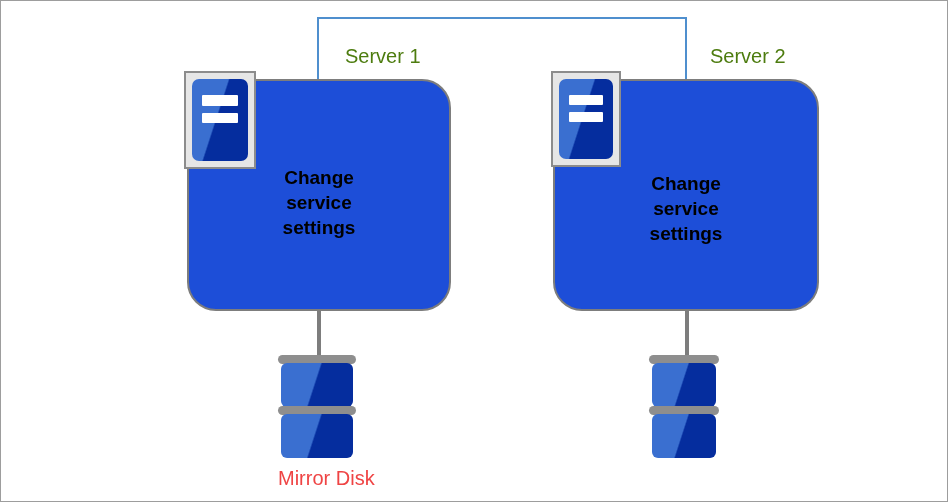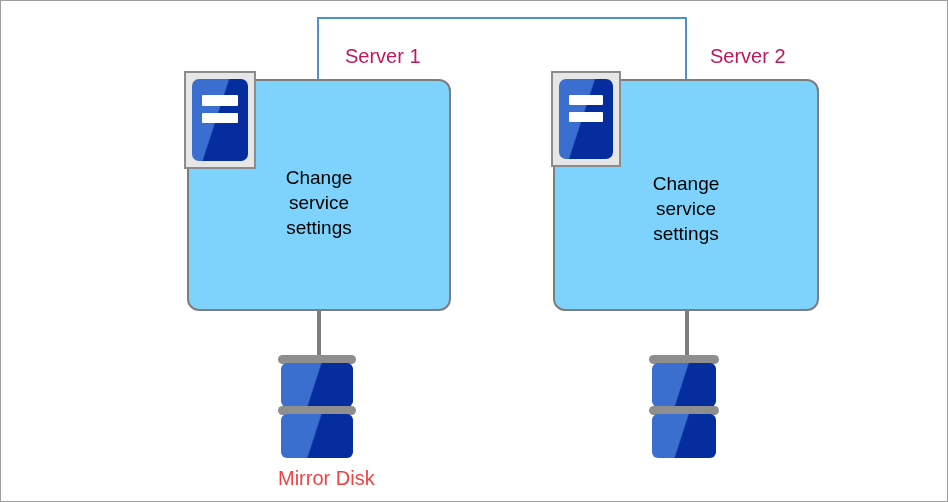--- a/index.html
+++ b/index.html
@@ -26,27 +26,28 @@
     box-sizing: border-box;
     border: 2px solid #4f8fce;
     border-bottom: none;
   }
 
   
   .server-box {
     position: absolute;
     box-sizing: border-box;
     border: 2px solid #7d7d7d;
-    border-radius: 12px;
-    background: #7dd3fc;
+    border-radius: 29px;
+    background: #1d4ed8;
+    font-weight: bold;
   }
   .server-label {
     position: absolute;
     font-size: 20px;
-    color: #be185d;
+    color: #4d7c0f;
     white-space: nowrap;
     line-height: 1;
     text-align: center;
   }
   .box-text {
     position: absolute;
     width: 100%;
     text-align: center;
     font-size: 19px;
     color: #000000;

